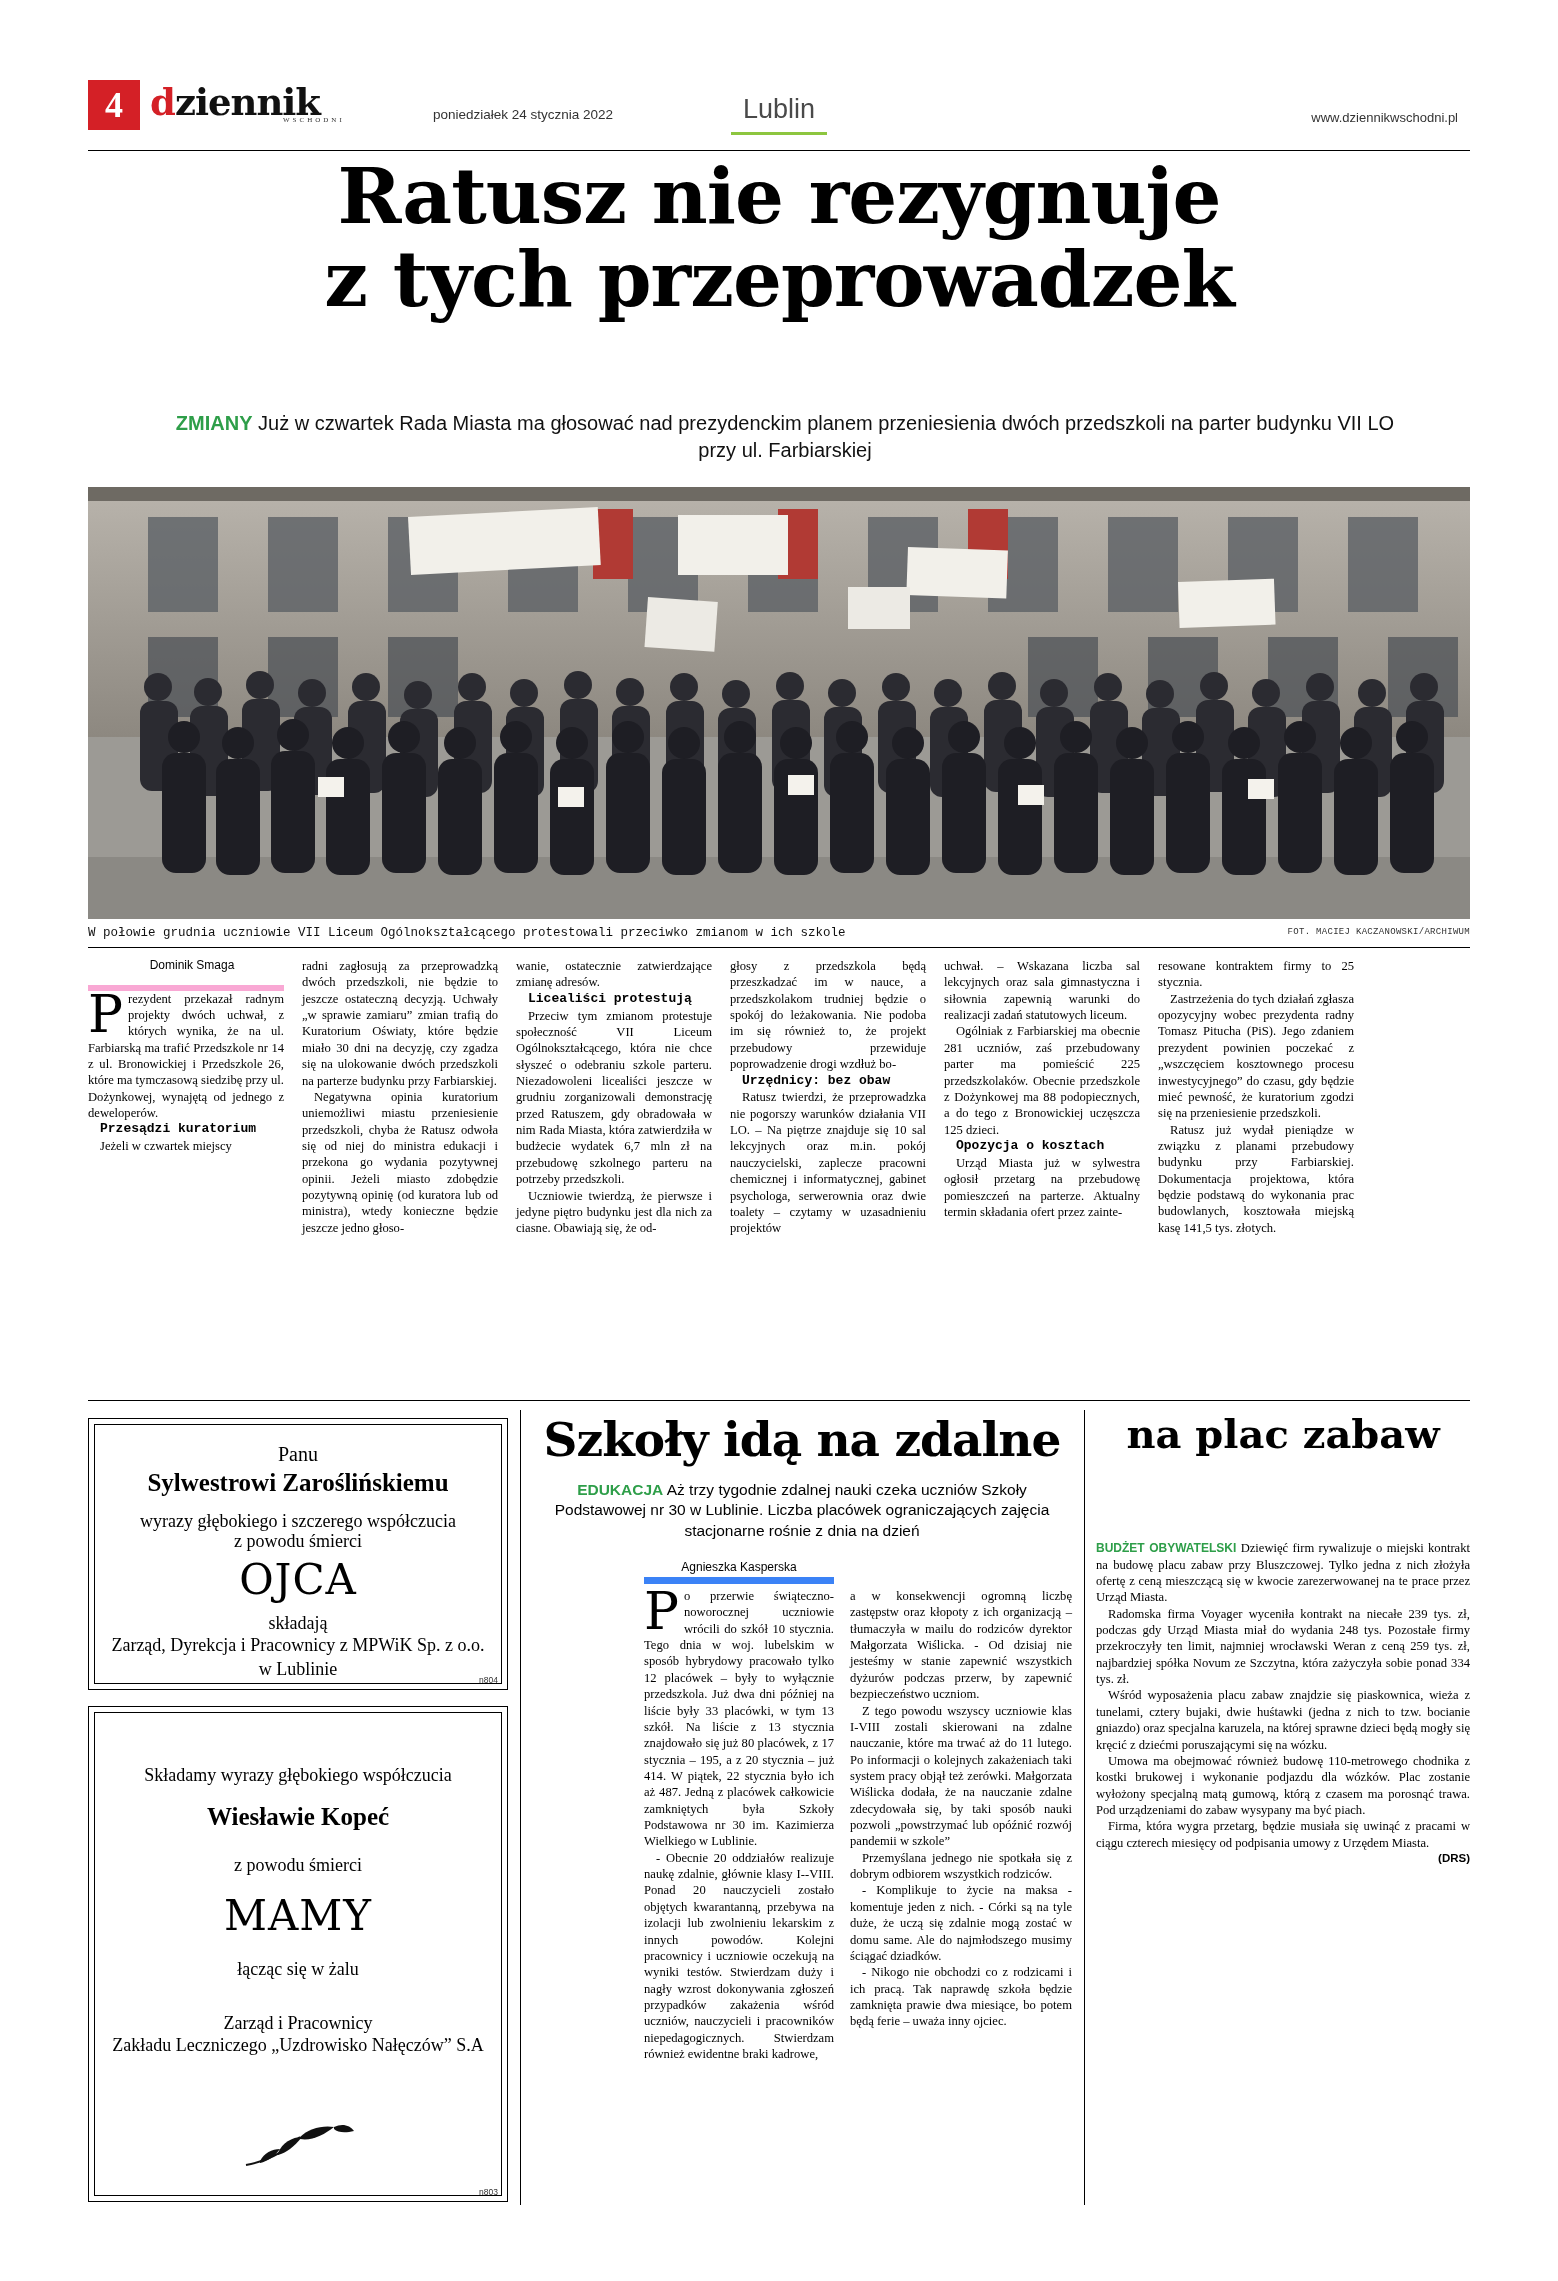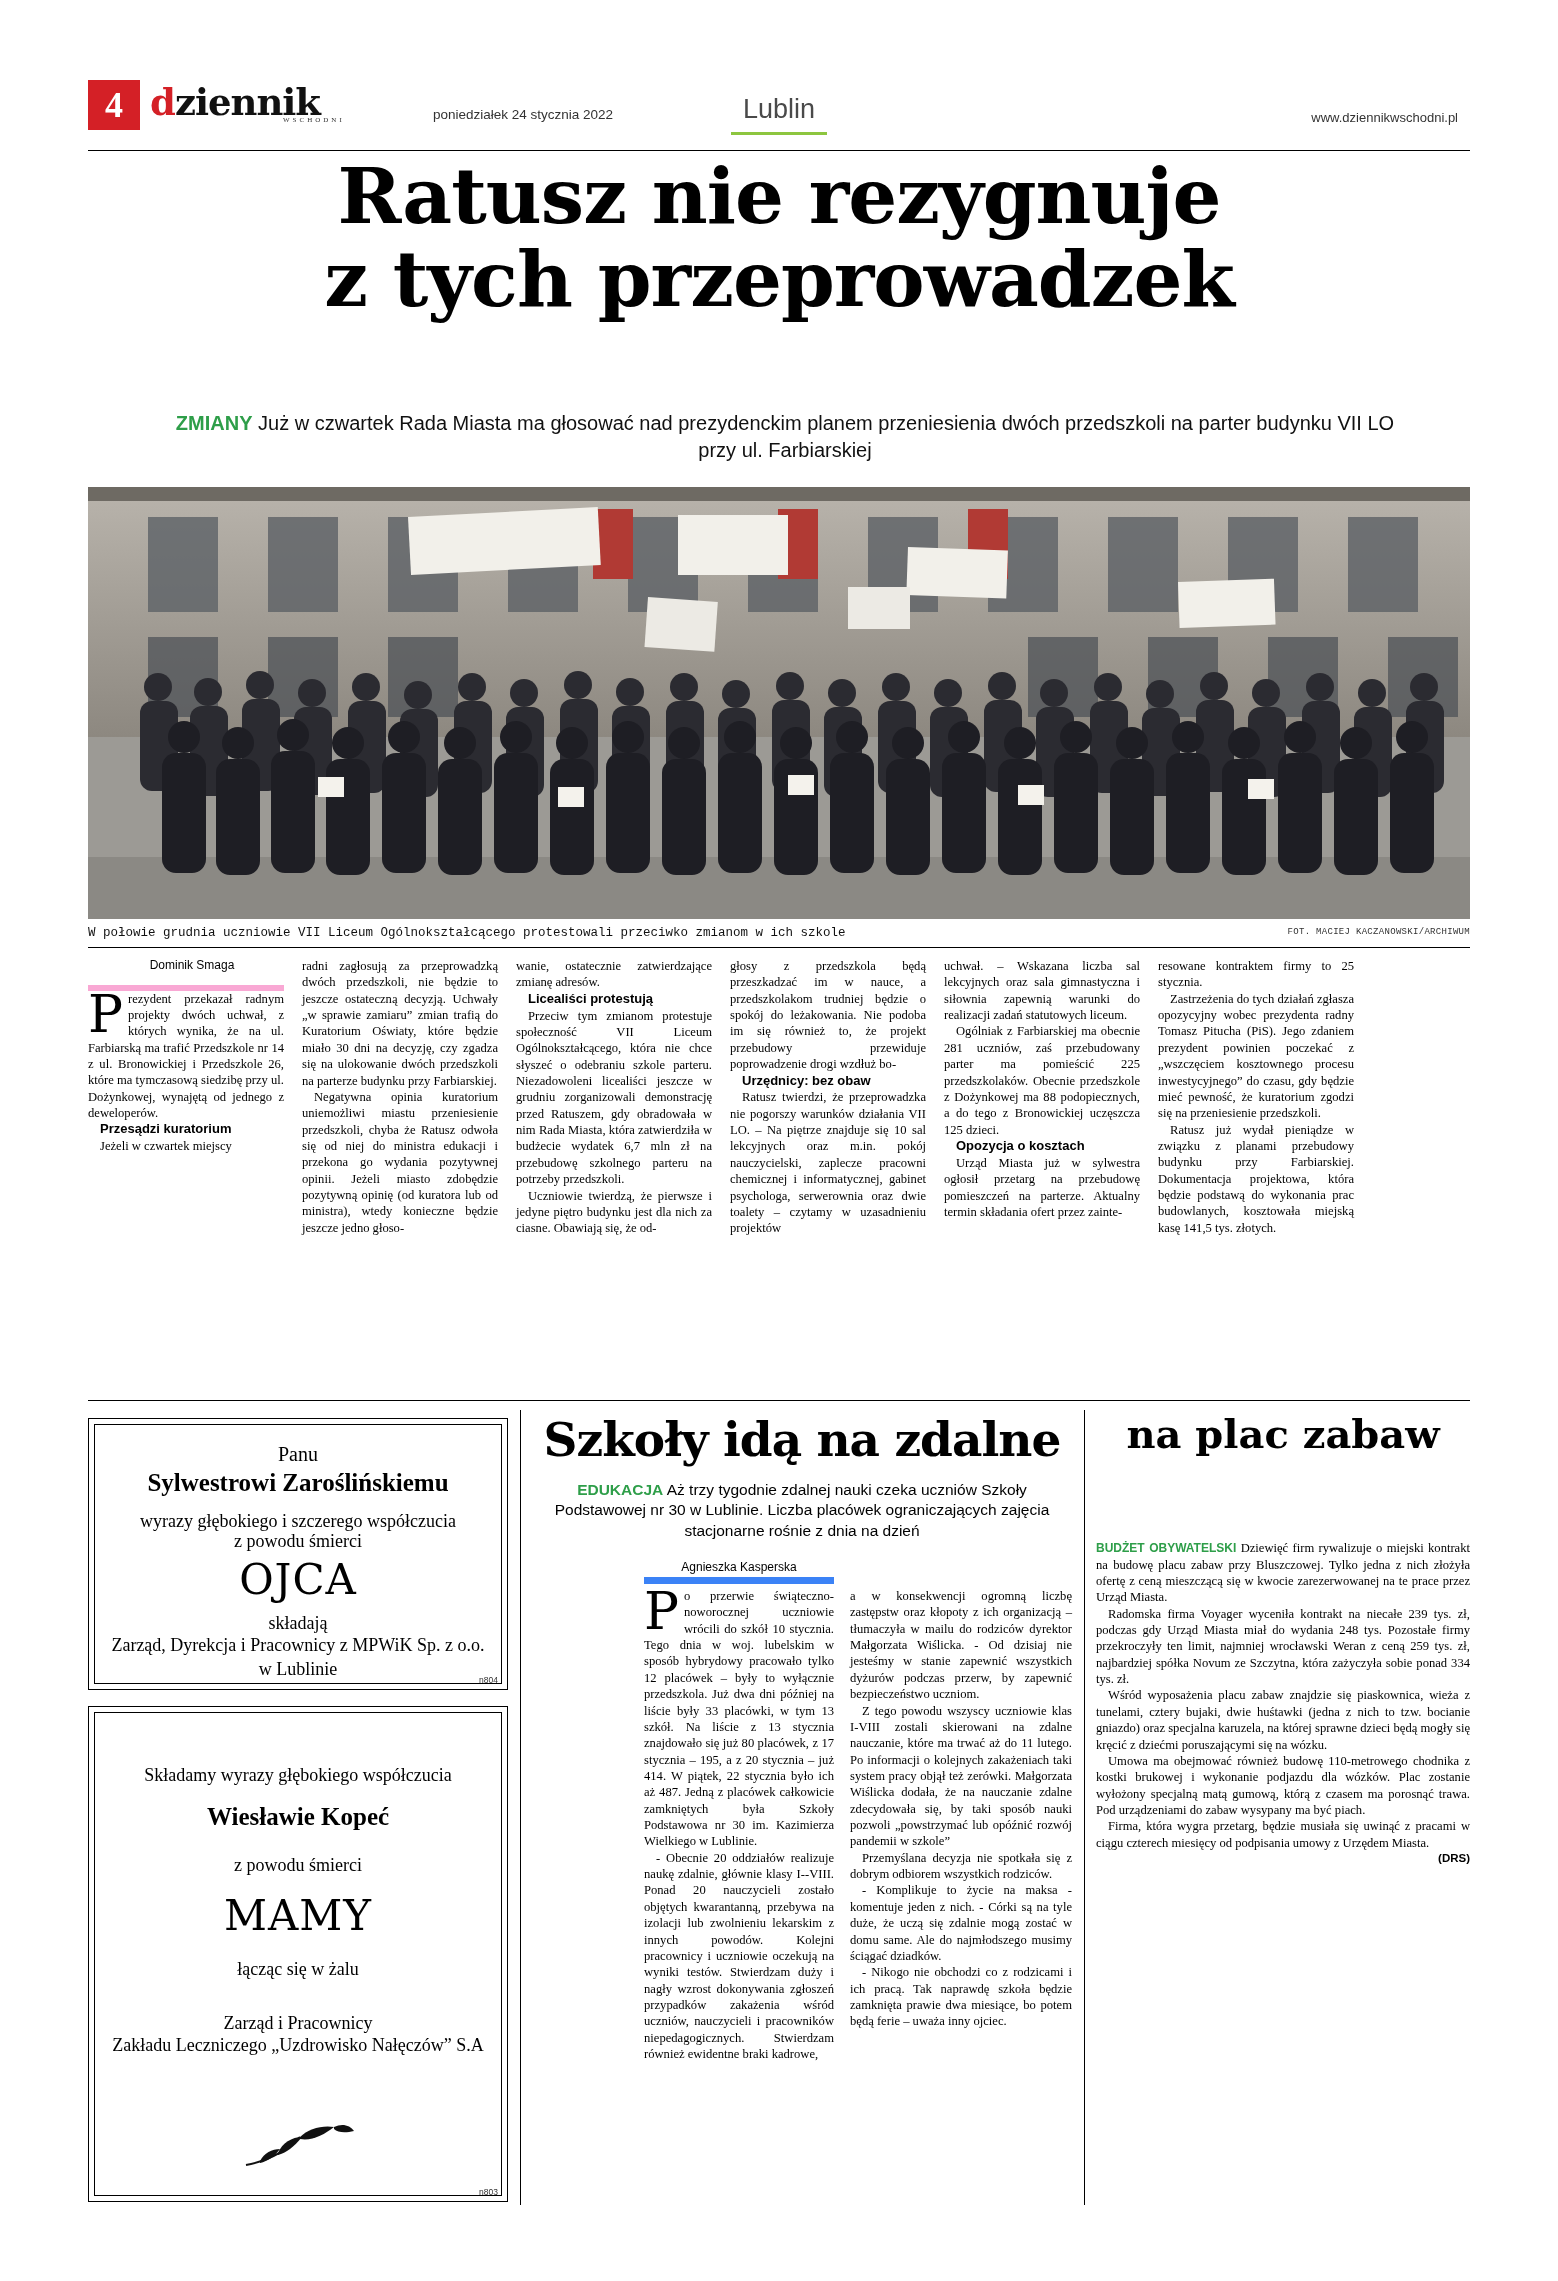--- a/index.html
+++ b/index.html
@@ -34,21 +34,21 @@
   .credit{position:absolute;right:0;top:1px;font-size:9px;letter-spacing:.3px;color:#333;}
   .cap-rule{position:absolute;left:88px;top:947px;width:1382px;height:1px;background:#000;}
 
   
   .body-area{position:absolute;left:88px;top:958px;width:1382px;height:430px;}
   .col{position:absolute;top:0;width:196px;font-size:12.6px;line-height:1.3;text-align:justify;}
   .col p{margin:0;text-indent:12px;}
   .col p.first{text-indent:0;}
   .byline{font-family:"Liberation Sans",sans-serif;font-size:12px;text-align:center;margin:0 0 4px 0;
     border-bottom:6px solid #f9a8d4;padding-bottom:11px;text-indent:0;}
-  .subhead{font-family:Liberation Sans, sans-serif;font-weight:bold;font-size:13px;margin:9px 0 3px 0;text-indent:0;}
+  .subhead{font-family:Liberation Mono, monospace;font-weight:bold;font-size:13px;margin:9px 0 3px 0;text-indent:0;}
   .dropcap::first-letter{float:left;font-family:"DejaVu Serif",serif;font-size:52px;line-height:42px;padding:2px 5px 0 0;font-weight:normal;}
   .c1{left:0;}   .c2{left:214px;}  .c3{left:428px;} .c4{left:642px;}
   .c5{left:856px;} .c6{left:1070px;}
 
   .mid-rule{position:absolute;left:88px;top:1400px;width:1382px;height:1px;background:#000;}
 
   
   .lower{position:absolute;left:88px;top:1410px;width:1382px;height:800px;}
 
   
@@ -372,21 +372,21 @@
       <span>Aż trzy tygodnie zdalnej nauki czeka uczniów Szkoły Podstawowej nr 30 w Lublinie. Liczba placówek ograniczających zajęcia stacjonarne rośnie z dnia na dzień</span>
     </div>
     <div class="mid-byline">Agnieszka Kasperska</div>
     <div class="mcol m1">
       <p class="first dropcap">Po przerwie świąteczno-noworocznej uczniowie wrócili do szkół 10 stycznia. Tego dnia w woj. lubelskim w sposób hybrydowy pracowało tylko 12 placówek – były to wyłącznie przedszkola. Już dwa dni później na liście były 33 placówki, w tym 13 szkół. Na liście z 13 stycznia znajdowało się już 80 placówek, z 17 stycznia – 195, a z 20 stycznia – już 414. W piątek, 22 stycznia było ich aż 487. Jedną z placówek całkowicie zamkniętych była Szkoły Podstawowa nr 30 im. Kazimierza Wielkiego w Lublinie.</p>
       <p>- Obecnie 20 oddziałów realizuje naukę zdalnie, głównie klasy I--VIII. Ponad 20 nauczycieli zostało objętych kwarantanną, przebywa na izolacji lub zwolnieniu lekarskim z innych powodów. Kolejni pracownicy i uczniowie oczekują na wyniki testów. Stwierdzam duży i nagły wzrost dokonywania zgłoszeń przypadków zakażenia wśród uczniów, nauczycieli i pracowników niepedagogicznych. Stwierdzam również ewidentne braki kadrowe,</p>
     </div>
     <div class="mcol m2">
       <p class="first">a w konsekwencji ogromną liczbę zastępstw oraz kłopoty z ich organizacją – tłumaczyła w mailu do rodziców dyrektor Małgorzata Wiślicka. - Od dzisiaj nie jesteśmy w stanie zapewnić wszystkich dyżurów podczas przerw, by zapewnić bezpieczeństwo uczniom.</p>
       <p>Z tego powodu wszyscy uczniowie klas I-VIII zostali skierowani na zdalne nauczanie, które ma trwać aż do 11 lutego. Po informacji o kolejnych zakażeniach taki system pracy objął też zerówki. Małgorzata Wiślicka dodała, że na nauczanie zdalne zdecydowała się, by taki sposób nauki pozwoli „powstrzymać lub opóźnić rozwój pandemii w szkole”</p>
-      <p>Przemyślana decyzja nie spotkała się z dobrym odbiorem wszystkich rodziców.</p>
+      <p>Przemyślana jednego nie spotkała się z dobrym odbiorem wszystkich rodziców.</p>
       <p>- Komplikuje to życie na maksa - komentuje jeden z nich. - Córki są na tyle duże, że uczą się zdalnie mogą zostać w domu same. Ale do najmłodszego musimy ściągać dziadków.</p>
       <p>- Nikogo nie obchodzi co z rodzicami i ich pracą. Tak naprawdę szkoła będzie zamknięta prawie dwa miesiące, bo potem będą ferie – uważa inny ojciec.</p>
     </div>
 
     <div class="vrule" style="left:432px;top:0;height:795px;"></div>
     <div class="vrule" style="left:996px;top:0;height:795px;"></div>
 
     <div class="r-head">
       <div>na plac zabaw</div>
     </div>

